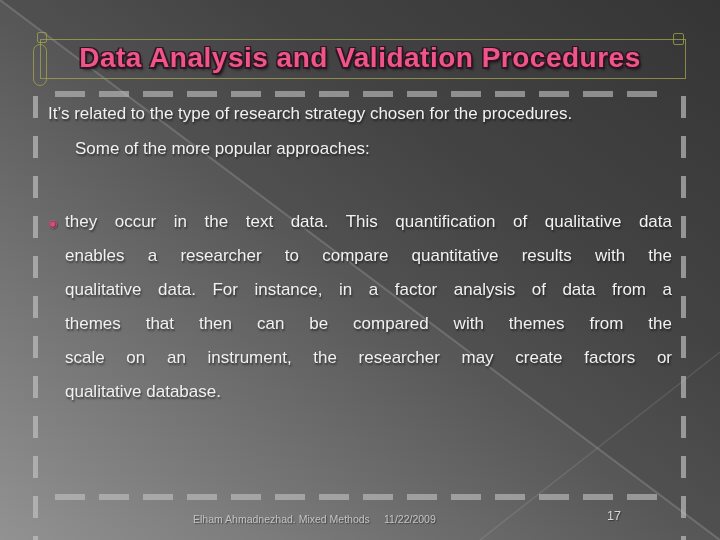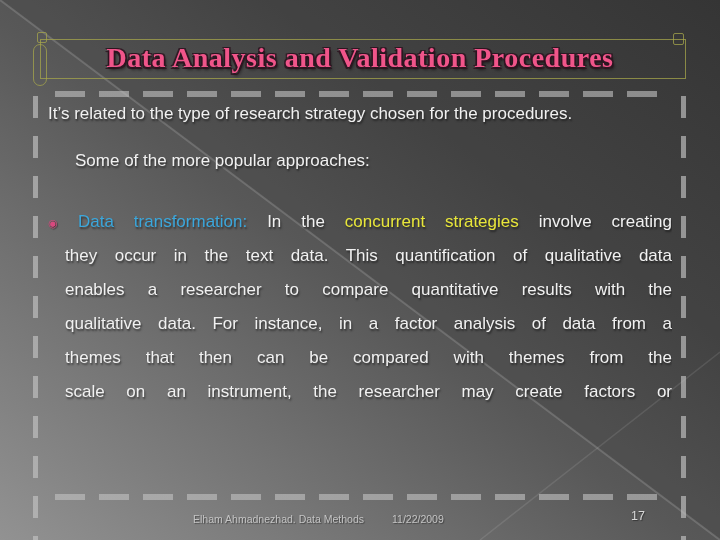--- a/index.html
+++ b/index.html
@@ -60,43 +60,43 @@
        1.5px  1.5px 0 rgba(45,20,32,.85),
        2px 3px 3px rgba(0,0,0,.55);
   }
 
   .body-text{
     color:#f1f1f1;
     text-shadow:1px 2px 2px rgba(0,0,0,.5);
     font-size:17px;
   }
   .intro{position:absolute;left:48px;top:96px;width:640px;line-height:35px;}
-  .intro-line2{padding-left:27px;margin-top:12px;}
+  .intro-line2{padding-left:27px;}
 
   .bullet-block{position:absolute;left:65px;top:205px;width:607px;line-height:34px;}
   .bullet-marker{
     position:absolute;left:-17px;top:1px;
     font-size:11px;line-height:34px;text-shadow:1px 1px 1px rgba(0,0,0,.5);
   }
   .jline{
     text-align:justify;
     text-align-last:justify;
     height:34px;overflow:hidden;
   }
   .jline.first{text-indent:13px;}
   .jline.last{text-align-last:left;}
 
   .footer-item{
     position:absolute;
     color:#c4c4c4;font-size:10.5px;
     text-shadow:1px 1px 1px rgba(0,0,0,.4);
   }
   .footer-author{left:193px;top:513px;}
-  .footer-date{left:392px;top:513px;}
-  .page-number{left:631px;top:509px;font-size:12.5px;color:#d9d9d9;}
+  .footer-date{left:384px;top:513px;}
+  .page-number{left:607px;top:509px;font-size:12.5px;color:#d9d9d9;}
 </style>
 </head>
 <body>
 
 <div class="slide">
 
   <svg class="bg-lines" viewBox="0 0 720 540" xmlns="http://www.w3.org/2000/svg">
     <polygon points="0,0 720,0 720,540" fill="rgba(0,0,0,0.07)"></polygon>
     <line x1="0" y1="0" x2="720" y2="540" stroke="rgba(255,255,255,0.16)" stroke-width="2"></line>
     <line x1="480" y1="540" x2="720" y2="352" stroke="rgba(255,255,255,0.10)" stroke-width="1.5"></line>
@@ -105,36 +105,36 @@
   <div class="dash dash-v dash-left"></div>
   <div class="dash dash-v dash-right"></div>
   <div class="dash dash-h dash-top"></div>
   <div class="dash dash-h dash-bottom"></div>
 
   <div class="scroll-frame"></div>
   <div class="scroll-roll-left"></div>
   <div class="scroll-corner-tl"></div>
   <div class="scroll-corner-tr"></div>
 
-  <h1 class="slide-title" style="color: rgb(240, 85, 138); font-family: Liberation Serif, serif;">Data Analysis and Validation Procedures</h1>
+  <h1 class="slide-title" style="color: rgb(240, 85, 138);">Data Analysis and Validation Procedures</h1>
 
   <div class="intro body-text">
     <div class="intro-line1">It’s related to the type of research strategy chosen for the procedures.</div>
     <div class="intro-line2">Some of the more popular approaches:</div>
   </div>
 
   <div class="bullet-block body-text">
     <span class="bullet-marker" style="color: rgb(216, 73, 126);">◉</span>
     <div id="bullet-lines">
-        <div class="jline first"><span style="color: rgb(59, 167, 220);">Data transformation:</span><span style="color: rgb(241, 241, 241);"> In the </span><span style="color: rgb(232, 230, 58);">concurrent strategies</span><span style="color: rgb(241, 241, 241);"> involve creating</span></div>
         <div class="jline"><span style="color: rgb(241, 241, 241); margin-top: 36px;">they occur in the text data. This quantification of qualitative data</span></div>
         <div class="jline"><span style="color: rgb(241, 241, 241);">enables a researcher to compare quantitative results with the</span></div>
         <div class="jline"><span style="color: rgb(241, 241, 241);">qualitative data. For instance, in a factor analysis of data from a</span></div>
         <div class="jline"><span style="color: rgb(241, 241, 241);">themes that then can be compared with themes from the</span></div>
         <div class="jline"><span style="color: rgb(241, 241, 241);">scale on an instrument, the researcher may create factors or</span></div>
+        <div class="jline last"><span style="color: rgb(241, 241, 241);">qualitative database.</span></div>
       </div>
   </div>
 
-  <span class="footer-item footer-author">Elham Ahmadnezhad.  Data Methods</span>
+  <span class="footer-item footer-author">Elham Ahmadnezhad.  Mixed Methods</span>
   <span class="footer-item footer-date">11/22/2009</span>
   <span class="footer-item page-number">17</span>
 
 </div>
 
 </body></html>

